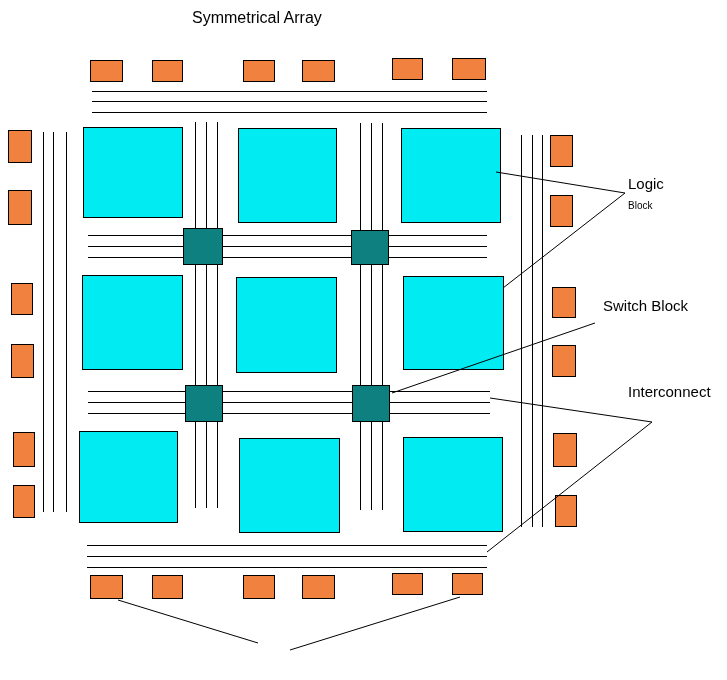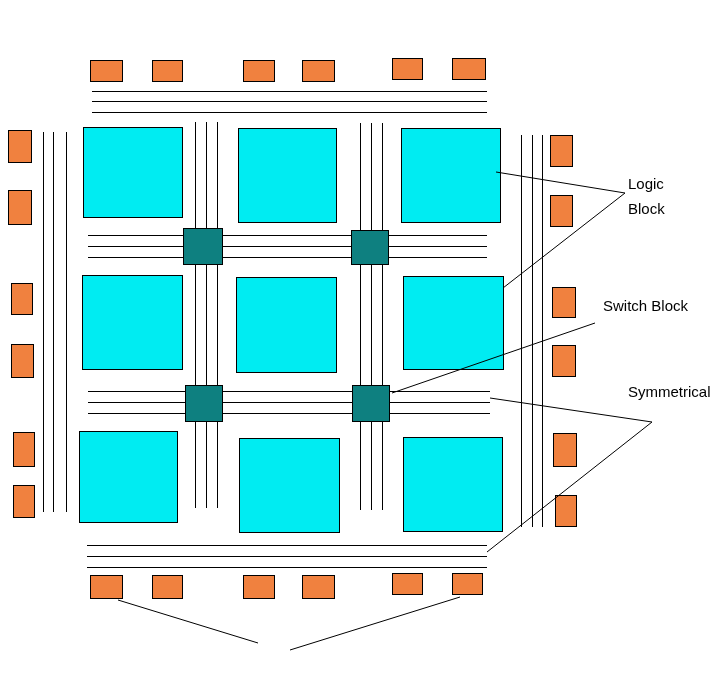--- a/index.html
+++ b/index.html
@@ -23,21 +23,21 @@
   #leaders{z-index:3;pointer-events:none;}
   .lbl{
     position:absolute;
     z-index:4;
     color:#000;
     white-space:nowrap;
     font-family:"Liberation Sans",sans-serif;
   }
   .title{left:192px;top:9px;font-size:16px;}
   .logic1{left:628px;top:175px;font-size:15px;text-align:right;}
-  .logic2{left:628px;top:200px;font-size:15px;}
+  .logic2{left:628px;top:200px;font-size:10px;}
   .switch{left:603px;top:297px;font-size:15px;}
   .inter{left:628px;top:383px;font-size:15px;}
   .io{left:248px;top:653px;font-size:16px;}
 </style>
 </head>
 <body>
 
 <div id="canvas" style="background: rgb(255, 255, 255);">
   <svg id="wires" shape-rendering="crispEdges">
       <line x1="92" y1="91.5" x2="487" y2="91.5" stroke="#000000" stroke-width="1"></line>
@@ -68,24 +68,25 @@
   <svg id="leaders">
       <line x1="496" y1="172" x2="625" y2="193" stroke="#000000" stroke-width="1"></line>
       <line x1="625" y1="193" x2="503" y2="288" stroke="#000000" stroke-width="1"></line>
       <line x1="595" y1="323" x2="392" y2="393" stroke="#000000" stroke-width="1"></line>
       <line x1="490" y1="398" x2="652" y2="422" stroke="#000000" stroke-width="1"></line>
       <line x1="652" y1="422" x2="487" y2="552" stroke="#000000" stroke-width="1"></line>
       <line x1="118" y1="600" x2="258" y2="643" stroke="#000000" stroke-width="1"></line>
       <line x1="460" y1="597" x2="290" y2="650" stroke="#000000" stroke-width="1"></line>
     </svg>
 
+  <div class="lbl title">Symmetrical Array</div>
   <div class="lbl logic1">Logic</div>
   <div class="lbl logic2">Block</div>
   <div class="lbl switch">Switch Block</div>
-  <div class="lbl inter">Symmetrical</div>
+  <div class="lbl inter">Interconnect</div>
 <div class="shape" style="left: 83px; top: 127px; width: 100px; height: 91px; background: rgb(0, 236, 242);"></div>
     <div class="shape" style="left: 238px; top: 128px; width: 99px; height: 95px; background: rgb(0, 236, 242);"></div>
     <div class="shape" style="left: 401px; top: 128px; width: 100px; height: 95px; background: rgb(0, 236, 242);"></div>
     <div class="shape" style="left: 82px; top: 275px; width: 101px; height: 95px; background: rgb(0, 236, 242);"></div>
     <div class="shape" style="left: 236px; top: 277px; width: 101px; height: 96px; background: rgb(0, 236, 242);"></div>
     <div class="shape" style="left: 403px; top: 276px; width: 101px; height: 94px; background: rgb(0, 236, 242);"></div>
     <div class="shape" style="left: 79px; top: 431px; width: 99px; height: 92px; background: rgb(0, 236, 242);"></div>
     <div class="shape" style="left: 239px; top: 438px; width: 101px; height: 95px; background: rgb(0, 236, 242);"></div>
     <div class="shape" style="left: 403px; top: 437px; width: 100px; height: 95px; background: rgb(0, 236, 242);"></div>
     <div class="shape" style="left: 183px; top: 228px; width: 40px; height: 37px; background: rgb(14, 128, 128);"></div>

